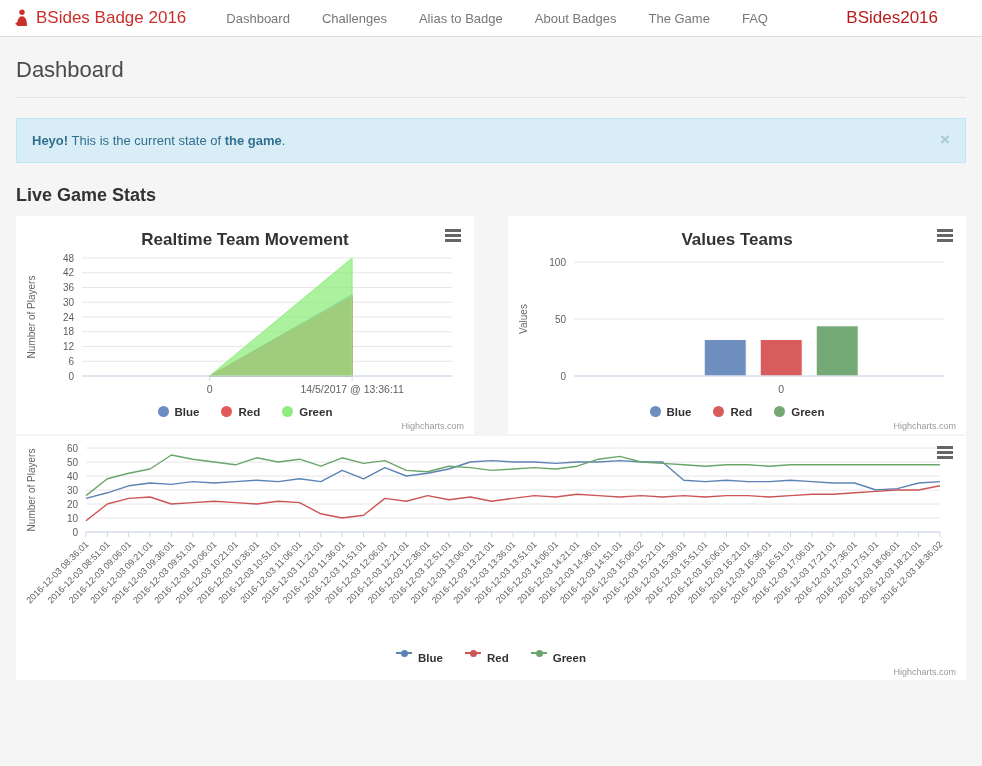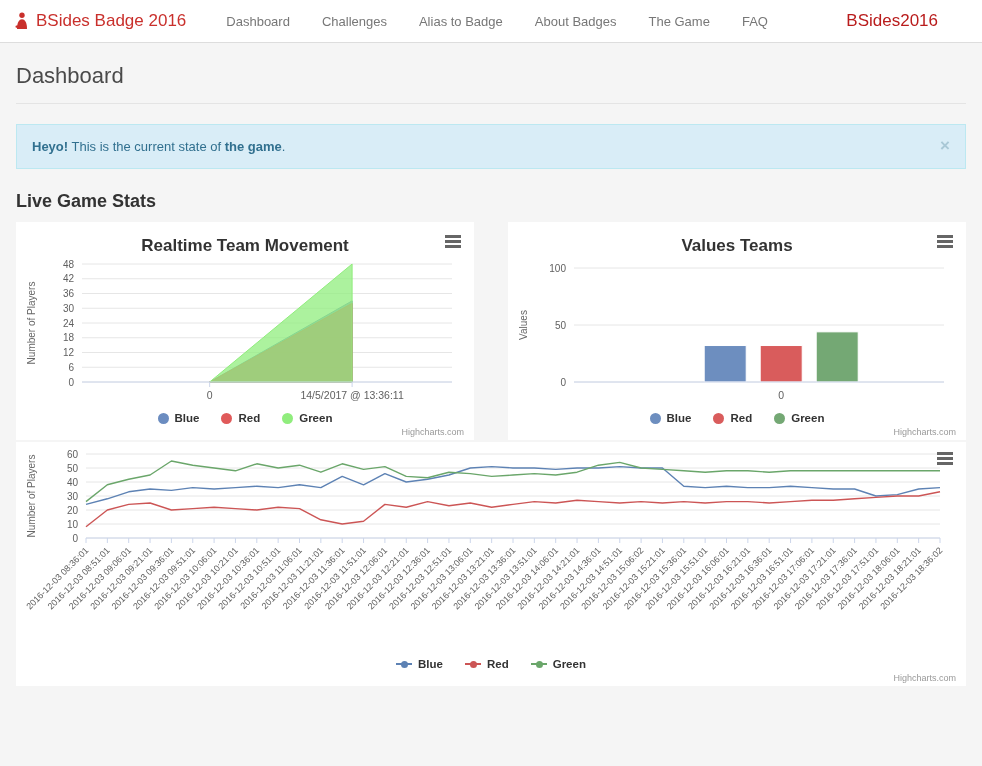--- a/index.html
+++ b/index.html
@@ -1,37 +1,37 @@
 <!DOCTYPE html>
 <html><head>
 <meta charset="utf-8">
 <style>
   *{box-sizing:border-box}
   html,body{margin:0;padding:0}
   body{background:#f5f5f5;font-family:"Liberation Sans",sans-serif;color:#333;width:982px}
   
-  .navbar{display:flex;align-items:center;background:#fff;border-bottom:1px solid #ddd;height:43px;padding:16px 14px}
+  .navbar{display:flex;align-items:center;background:#fff;border-bottom:1px solid #ddd;height:37px;padding:16px 14px}
   .brand{display:flex;align-items:center;gap:7px;color:#c9302c;font-size:17px;margin-right:24px;cursor:pointer;white-space:nowrap}
   .nav-links{display:flex;align-items:center;height:100%}
   .nav-link{color:#777;font-size:13px;padding:0 16px;line-height:43px;cursor:pointer;white-space:nowrap}
   .nav-right{margin-left:auto;color:#b91c1c;font-size:17px;padding-right:30px;cursor:pointer}
   
   .container{padding:4px 16px 20px}
   .page-title{font-size:22px;font-weight:400;color:#4a4a4a;margin:16px 0 0;padding-bottom:14px;border-bottom:1px solid #e4e4e4}
   .alert{background:#d9edf7;border:1px solid #bce8f1;color:#31708f;border-radius:0;padding:14px 15px;font-size:13px;display:flex;align-items:flex-start;margin:20px 0 4px}
   .alert .x{margin-left:auto;color:#a9c8d6;font-size:17px;font-weight:bold;line-height:.8;cursor:pointer}
   .sec-title{font-size:18px;font-weight:700;color:#333;margin:22px 0 10px}
   .row{display:flex;gap:34px}
   .panel{background:#fff;position:relative;flex:1;padding:4px 8px 16px}
   .panel.day{margin-top:2px}
   .chart-title{text-align:center;font-size:17px;font-weight:700;color:#333;margin:10px 0 0}
   .burger{position:absolute;top:13px;right:13px;width:16px;cursor:pointer;z-index:2}
   .burger span{display:block;height:3px;background:#666;margin:0 0 2px}
   .legend{display:flex;justify-content:center;gap:22px;align-items:center;margin-top:0}
-  .lg-item{display:flex;align-items:center;gap:6px;cursor:pointer}
+  .lg-item{display:flex;gap:6px;cursor:pointer}
   .lg-dot-big{width:11px;height:11px;border-radius:50%}
   .lg-line{position:relative;width:16px;height:2px;display:inline-block}
   .lg-dot{position:absolute;left:5px;top:-2.5px;width:7px;height:7px;border-radius:50%}
   .lg-label{font-size:11.5px;font-weight:bold;color:#333}
   .credits{position:absolute;right:10px;bottom:3px;font-size:9px;color:#999;cursor:pointer}
   svg text{font-family:"Liberation Sans",sans-serif}
 </style>
 </head>
 <body>
 

